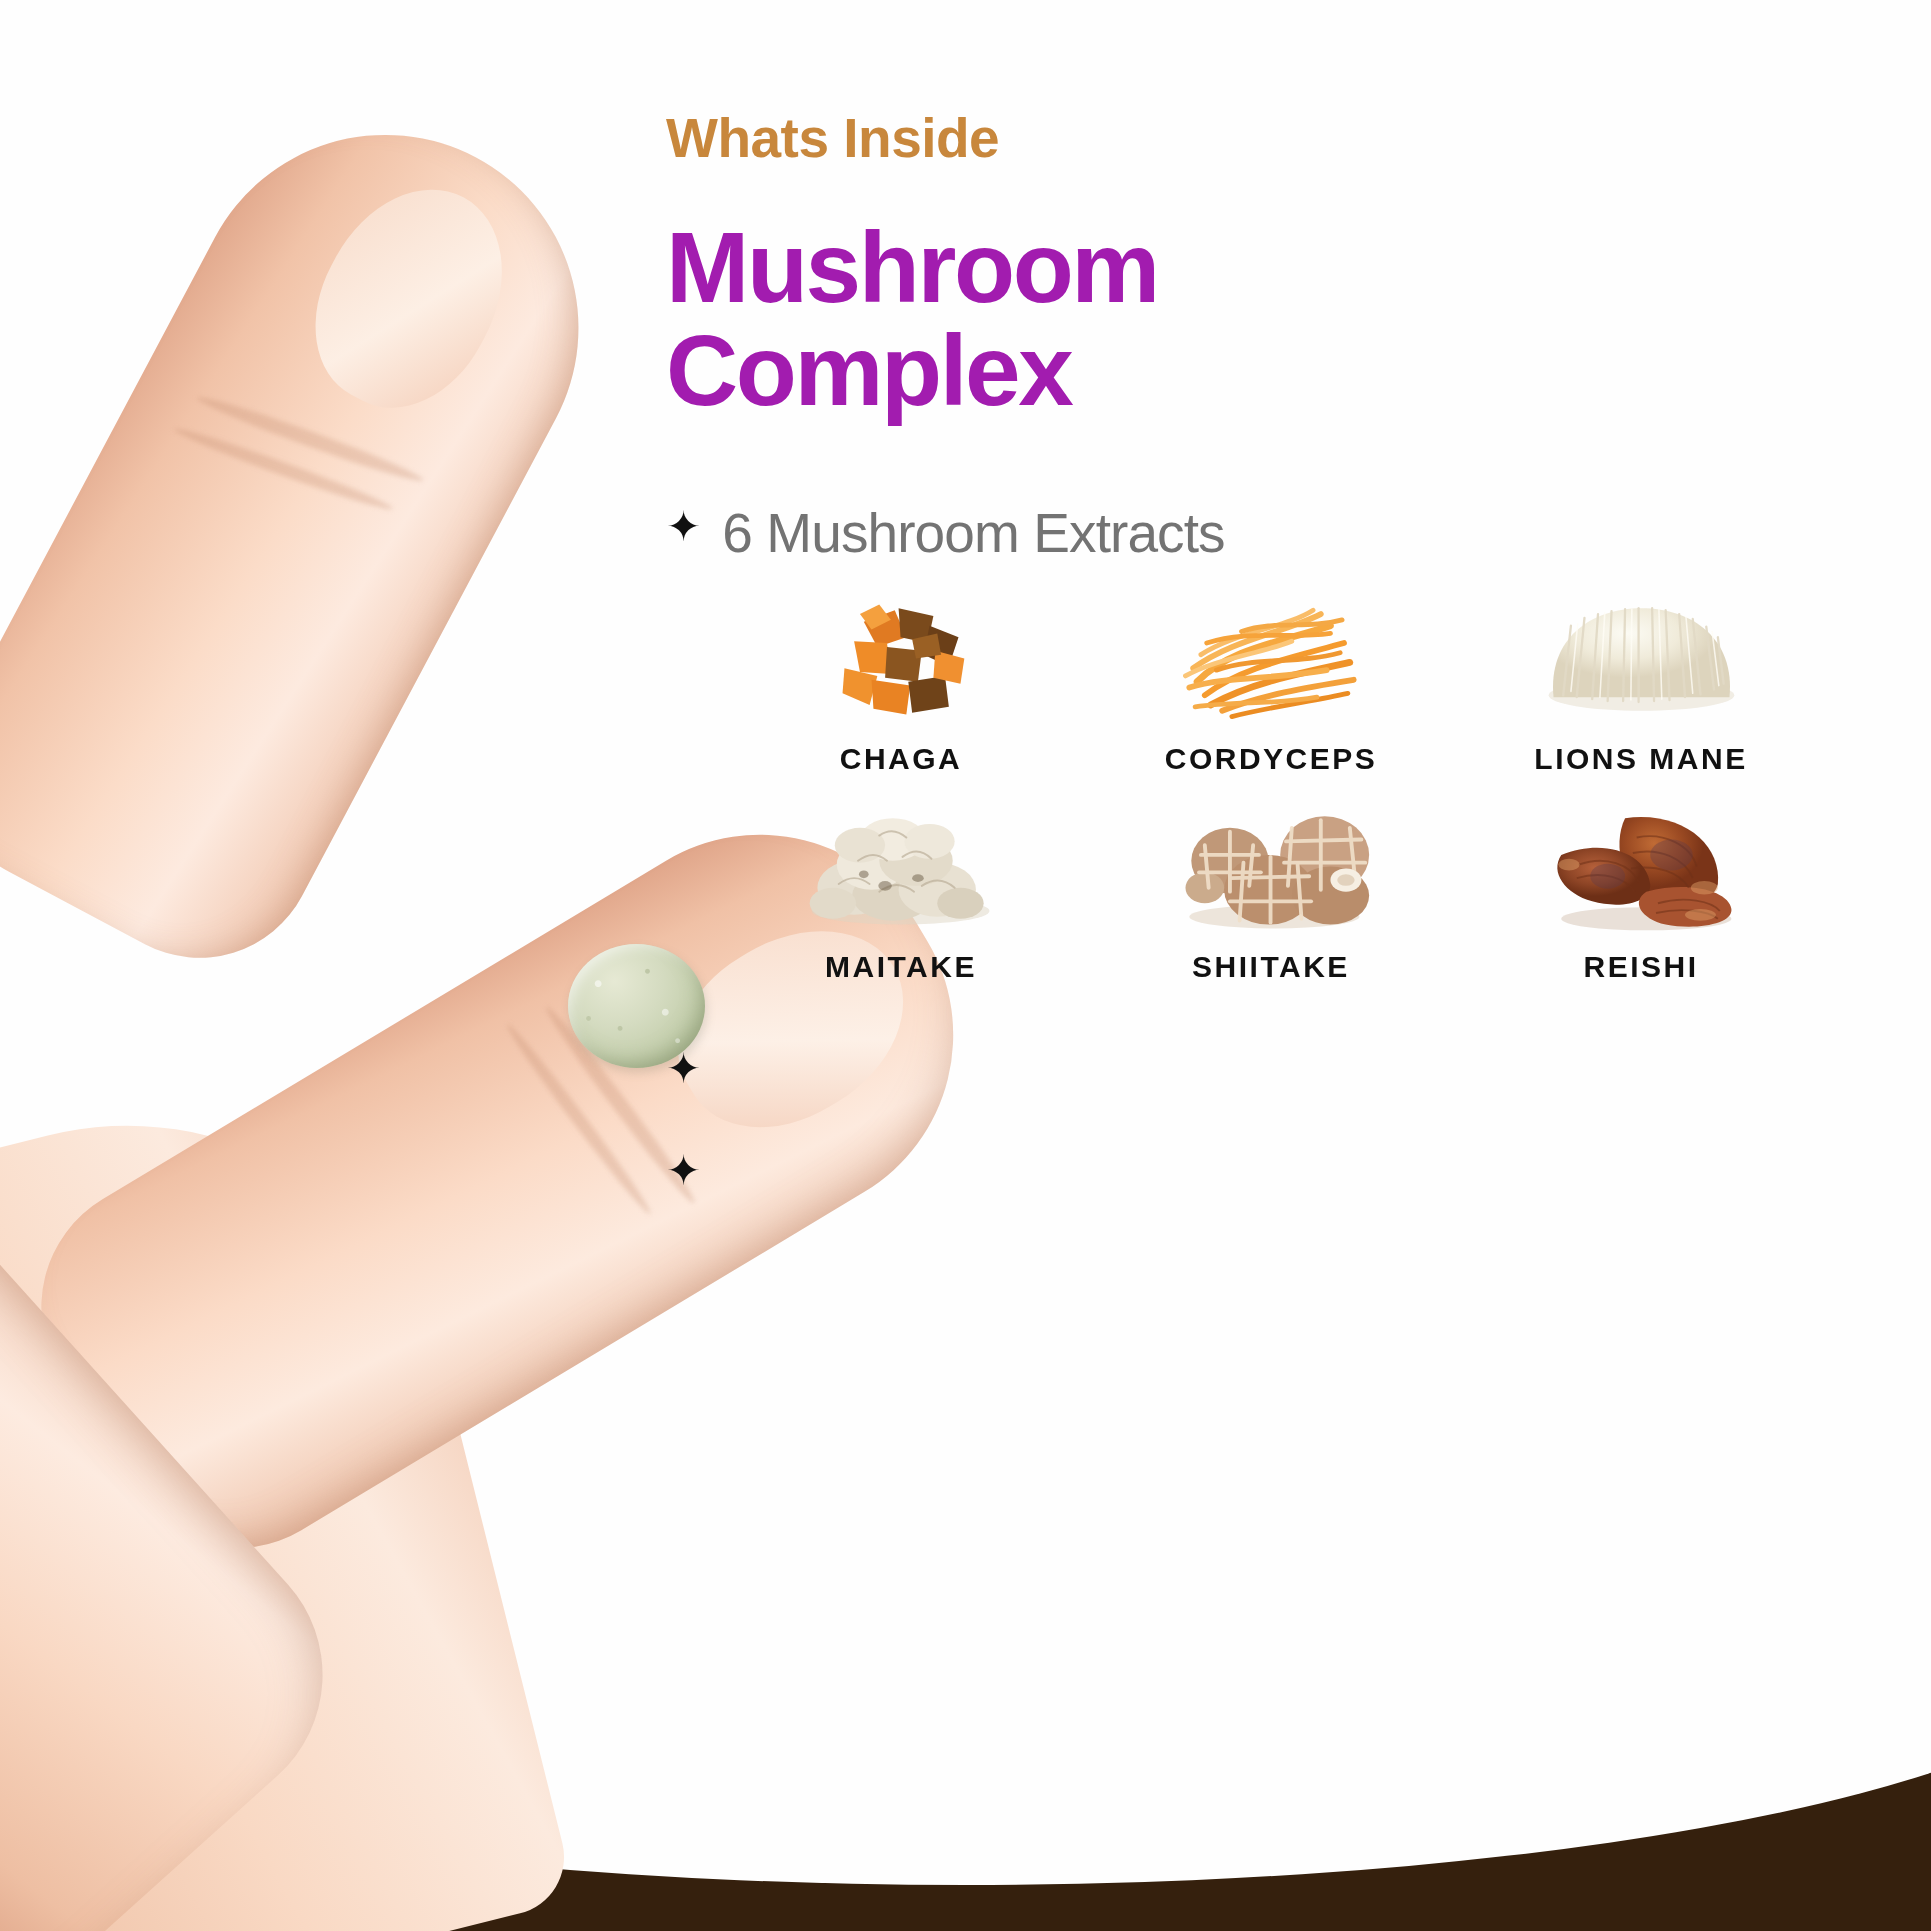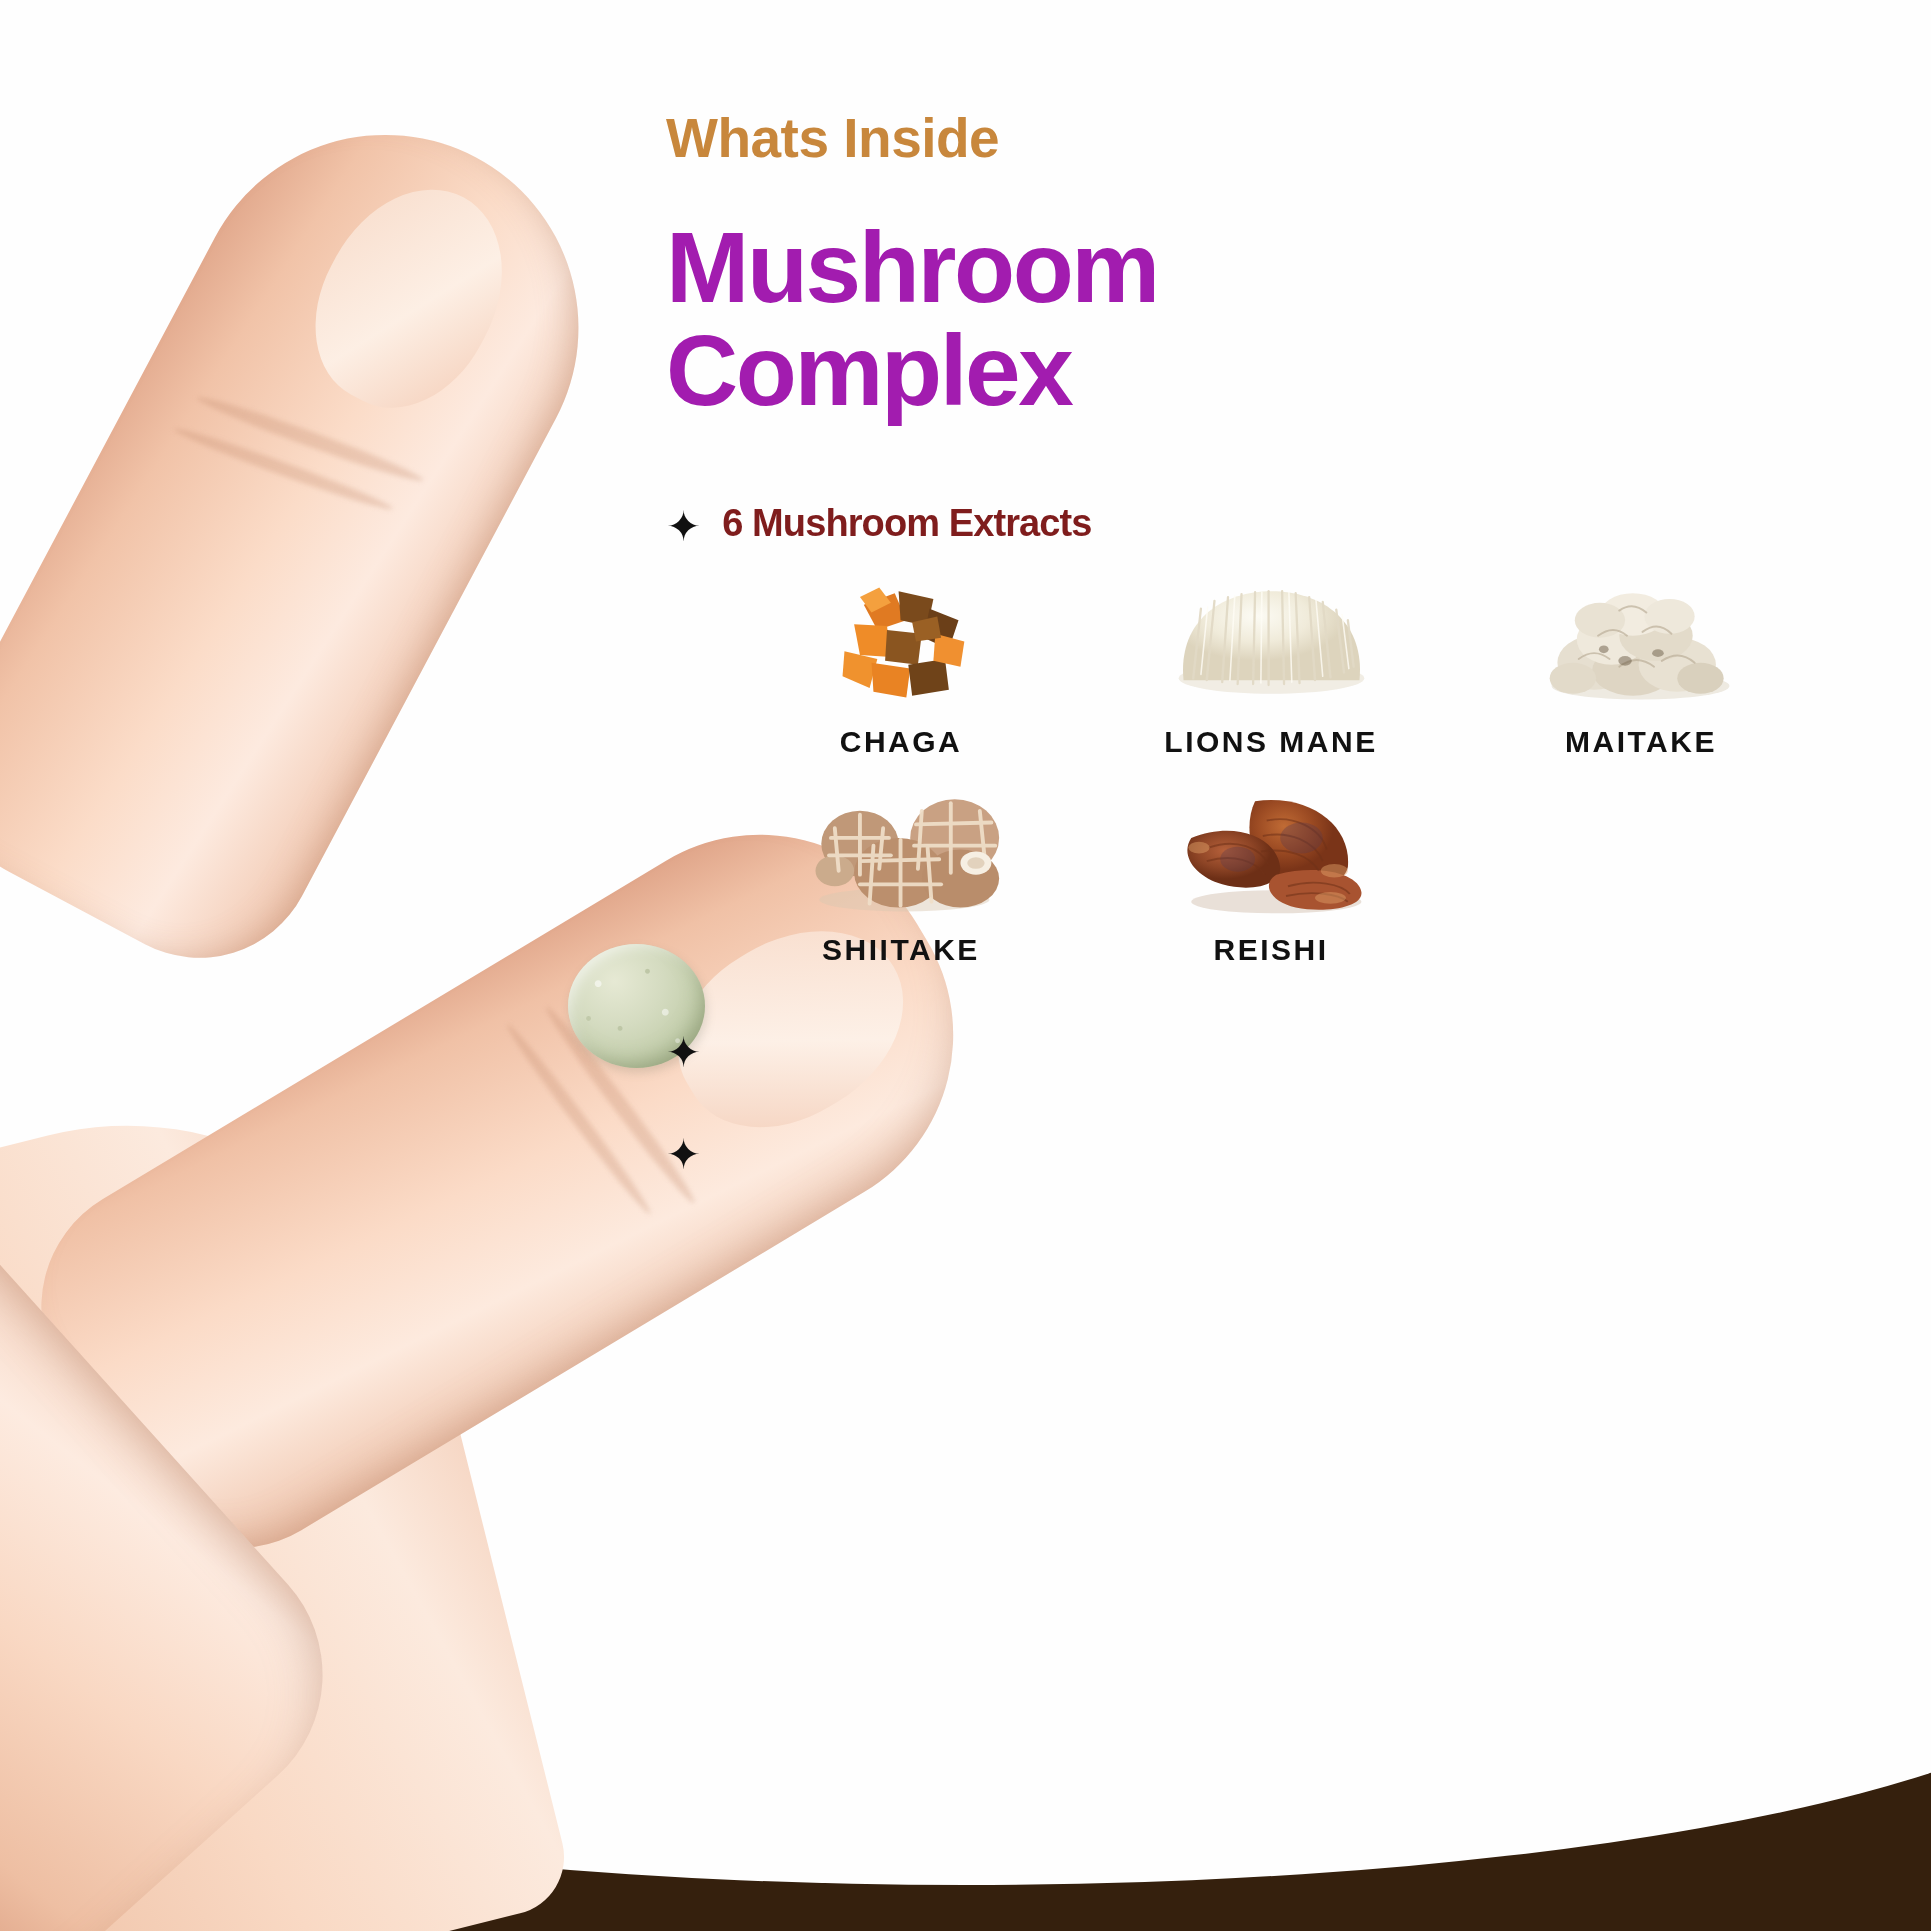--- a/index.html
+++ b/index.html
@@ -172,25 +172,24 @@
     color:#111;
   }
   .star {
     flex:0 0 auto;
     font-size:42px;
     line-height:1.05;
     color:#111;
     margin-top:3.9px;
   }
   .bullet-text {
-    font-size:38px;
+    font-size:55px;
     line-height:1.18;
     letter-spacing:-0.9px;
-    color:#7f1d1d;
-    font-weight:bold;
+    color:#737373;
   }
 
   .bullet-extracts { margin-top:79px; }
 
   
   .mush-grid {
     margin-top:21px;
     margin-left:50px;
     width:1110px;
     display:grid;
@@ -285,20 +284,42 @@
               <polygon points="142,98 180,92 184,124 146,130" fill="#6f4319"></polygon>
               <polygon points="170,66 200,74 196,100 168,94" fill="#f09030"></polygon>
               <polygon points="92,28 112,18 124,34 104,44" fill="#f4a03e"></polygon>
               <polygon points="146,54 172,48 176,70 150,74" fill="#9a6024"></polygon>
             </g>
           </svg>
         </div>
         <div class="mush-label">CHAGA</div>
       </div>
 
+      <div class="mush-cell">
+        <div class="mush-art">
+          <svg viewBox="0 0 270 150" width="261" height="145">
+            <g fill="none" stroke-linecap="round">
+              <path d="M58 98 C92 64 140 58 196 40" stroke="#f6a83e" stroke-width="7"></path>
+              <path d="M66 112 C102 84 152 74 210 58" stroke="#f59b2e" stroke-width="6"></path>
+              <path d="M54 84 C96 54 146 48 186 28" stroke="#f8b557" stroke-width="6"></path>
+              <path d="M72 122 C112 100 160 90 216 78" stroke="#ef9228" stroke-width="7"></path>
+              <path d="M62 70 C100 46 150 42 178 24" stroke="#f9bd69" stroke-width="5"></path>
+              <path d="M84 128 C124 112 170 104 220 96" stroke="#f3a03a" stroke-width="6"></path>
+              <path d="M50 104 C88 92 136 96 192 86" stroke="#f7ae4b" stroke-width="6"></path>
+              <path d="M68 58 C110 44 154 54 196 48" stroke="#f6a33a" stroke-width="5"></path>
+              <path d="M94 134 C134 124 178 118 214 110" stroke="#eb8c22" stroke-width="5"></path>
+              <path d="M46 92 C78 74 120 70 156 56" stroke="#fbc678" stroke-width="5"></path>
+              <path d="M104 46 C140 34 172 44 208 34" stroke="#f4a844" stroke-width="5"></path>
+              <path d="M78 86 C118 72 162 80 206 68" stroke="#f09830" stroke-width="5"></path>
+              <path d="M56 124 C96 118 140 122 182 114" stroke="#f5ab48" stroke-width="5"></path>
+            </g>
+          </svg>
+        </div>
+        <div class="mush-label">CORDYCEPS</div>
+      </div>
 
       <div class="mush-cell">
         <div class="mush-art">
           <svg viewBox="0 0 270 150" width="261" height="145">
             <defs>
               <radialGradient id="lmg" cx="42%" cy="28%">
                 <stop offset="0%" stop-color="#fcfbf4"></stop>
                 <stop offset="58%" stop-color="#f0ebda"></stop>
                 <stop offset="100%" stop-color="#ddd4bd"></stop>
               </radialGradient>

